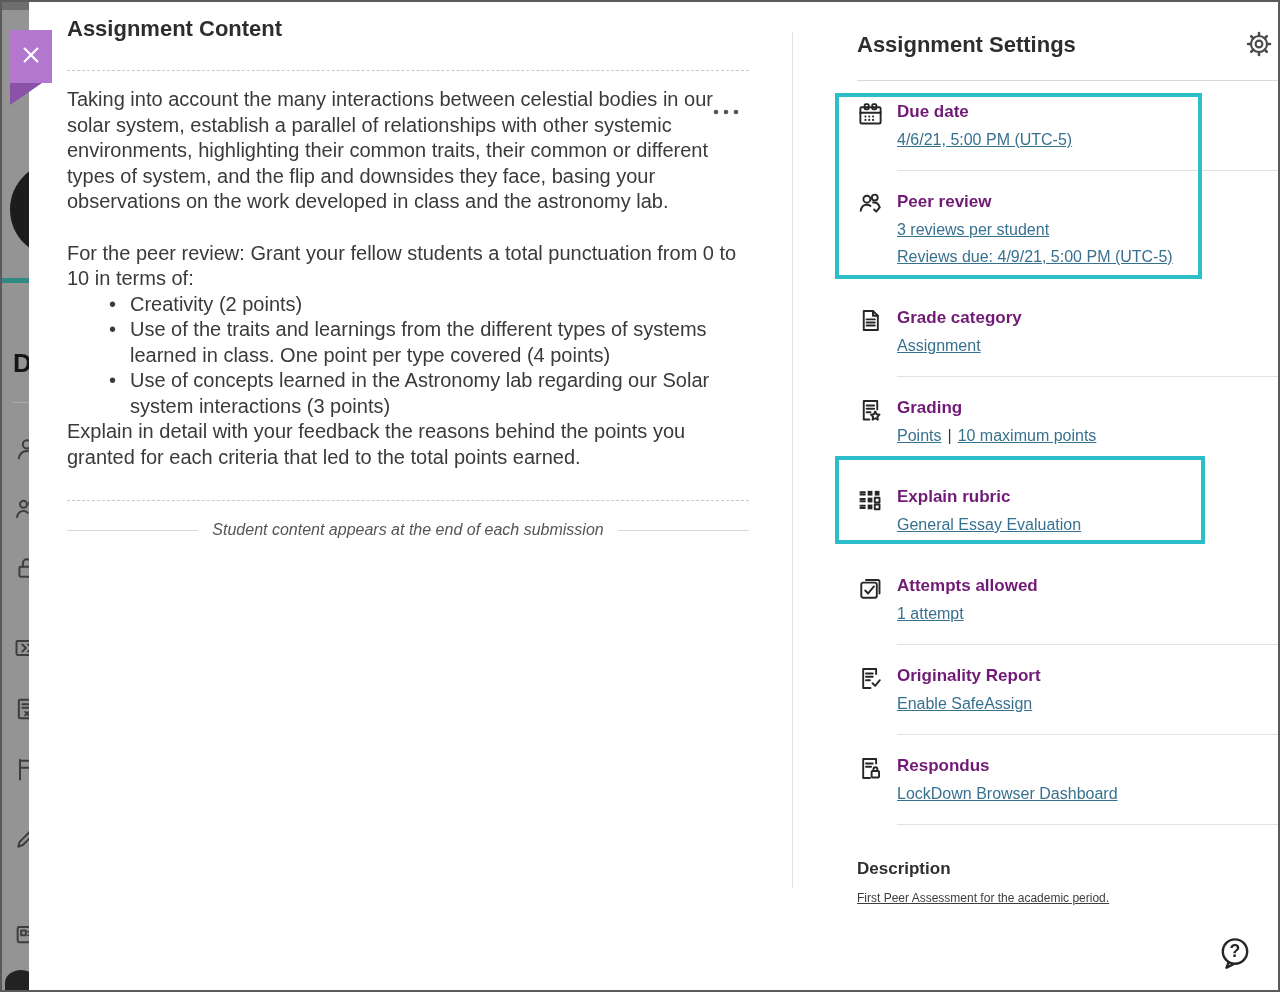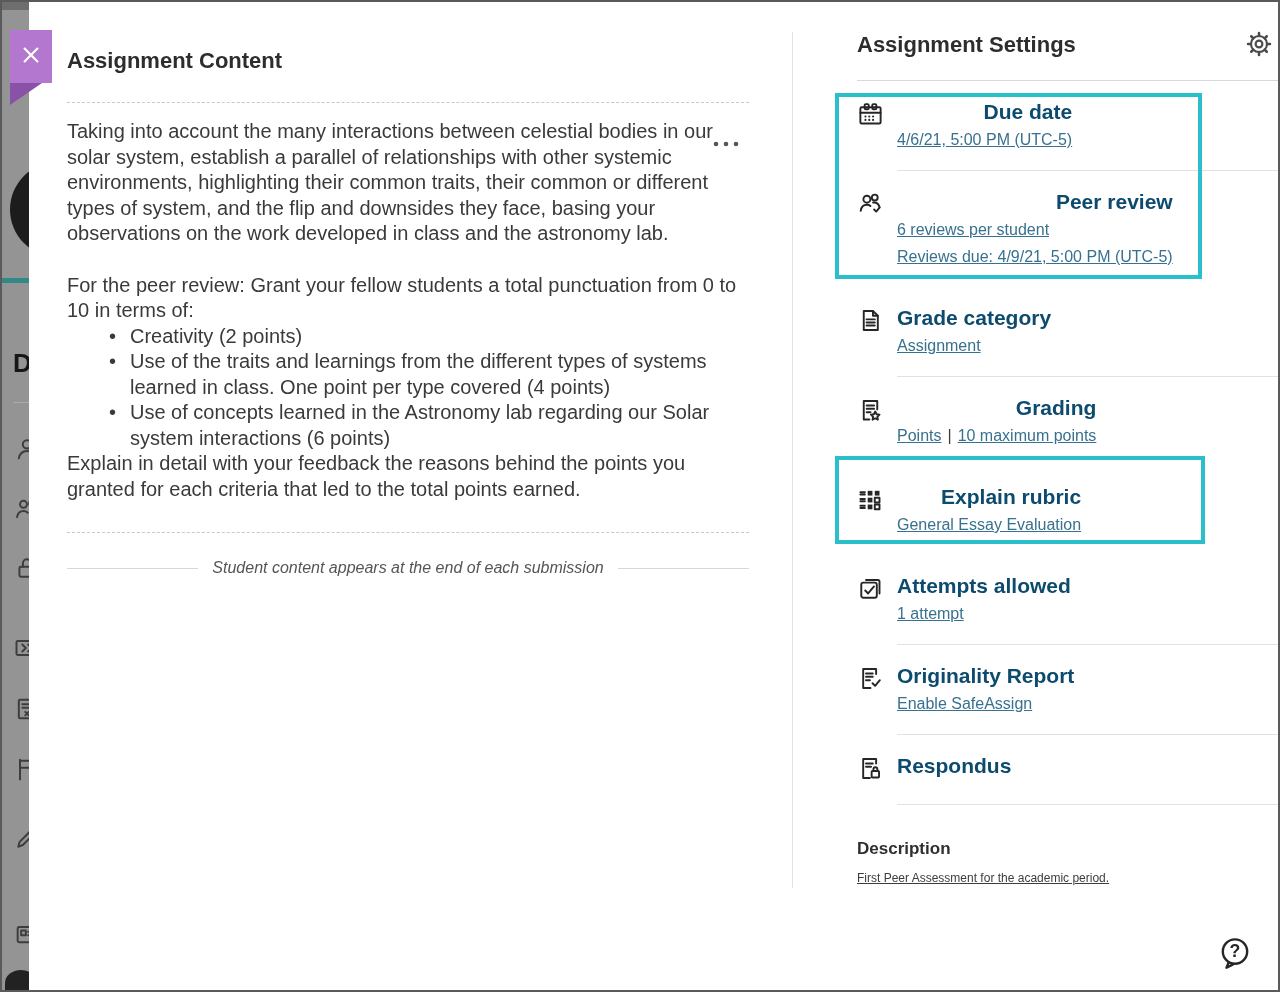--- a/index.html
+++ b/index.html
@@ -25,47 +25,47 @@
                display:flex; align-items:center; justify-content:center; z-index:30; cursor:pointer; border:none; }
   .close-btn svg { width:22px; height:22px; stroke:#fff; stroke-width:2.4; stroke-linecap:round; }
   .close-fold { position:absolute; left:8px; top:81px; width:32px; height:22px; background:#8a51a8;
                 clip-path:polygon(0 0,100% 0,0 100%); z-index:29; }
 
   
   .panel { position:absolute; left:27px; top:0; right:0; bottom:0; background:#fff; }
   .vline { position:absolute; left:763px; top:30px; height:856px; width:1px; background:#e3e3e3; }
 
   
-  .content-col { position:absolute; left:38px; top:44px; width:682px; }
+  .content-col { position:absolute; left:38px; top:12px; width:682px; }
   .c-title { font-size:22px; font-weight:600; color:#2d2d2d; line-height:30px; }
   .dash-div { border:none; border-top:1px dashed #c9c9c9; margin-top:26px; }
   .c-body { margin-top:16px; font-size:20px; line-height:25.5px; color:#3a3a3a; }
   .c-body p.para2 { margin-top:26px; }
   .c-bullets { list-style:none; }
   .c-bullets li { position:relative; padding-left:63px; }
   .c-bullets .bullet { position:absolute; left:42px; }
   .ellipsis-btn { position:absolute; top:86px; right:6px; width:34px; height:22px; border:none;
                   background:transparent; cursor:pointer; display:flex; align-items:center; justify-content:center; }
-  .footer-note { display:flex; align-items:center; margin-top:26px; }
+  .footer-note { display:flex; align-items:center; margin-top:20px; }
   .footer-note .rule { flex:1; height:1px; background:#d8d8d8; }
   .footer-note .note-text { font-style:italic; font-size:16px; color:#555; margin:0 14px; white-space:nowrap; }
   .c-dash2 { border:none; border-top:1px dashed #c9c9c9; margin-top:30px; }
 
   
   .settings-col { position:absolute; left:828px; top:28px; width:433px; }
   .s-title { font-size:22px; font-weight:600; color:#2d2d2d; line-height:30px; }
   .s-head-div { height:1px; background:#d9d9d9; margin-top:20px; }
   .gear-btn { position:absolute; top:0; right:16px; width:30px; height:30px; border:none; background:transparent; cursor:pointer; }
   .gear-btn svg { width:28px; height:28px; stroke:#4a4a4a; fill:none; stroke-width:1.8; stroke-linecap:round; }
 
   .s-row { display:flex; padding:18px 0; }
   .s-ic { flex:0 0 28px; margin-right:12px; padding-top:2px; }
   .s-ic svg { width:27px; height:27px; stroke:#262626; fill:none; stroke-width:1.7;
               stroke-linecap:round; stroke-linejoin:round; }
-  .s-label { font-size:21px; font-weight:700; color:#0c4a6e; line-height:26px;text-align:right; }
+  .s-label { font-size:17px; font-weight:700; color:#701a75; line-height:26px; }
   .s-link { display:inline-block; font-size:16px; line-height:24px; color:#38718f;
             text-decoration:underline; cursor:pointer; margin-top:3px; }
   .s-sep { color:#3a3a3a; font-size:16px; margin:0 6px; }
   .s-div { height:1px; background:#e2e2e2; margin-left:40px; }
 
   .hl-group { position:relative; }
   .hl-box { position:absolute; border:4px solid #2bbfc9; pointer-events:none; z-index:5; }
   .hl-box.box1 { left:-22px; right:88px; top:12px; bottom:8px; }
   .hl-box.box2 { left:-22px; right:85px; top:-10px; bottom:11px; }
 
@@ -168,21 +168,21 @@
           <li>
             <span class="bullet">•</span>
             <span>Creativity (2 points)</span>
           </li>
           <li>
             <span class="bullet">•</span>
             <span>Use of the traits and learnings from the different types of systems learned in class. One point per type covered (4 points)</span>
           </li>
           <li>
             <span class="bullet">•</span>
-            <span>Use of concepts learned in the Astronomy lab regarding our Solar system interactions (6 points)</span>
+            <span>Use of concepts learned in the Astronomy lab regarding our Solar system interactions (3 points)</span>
           </li>
         </ul>
         <p>Explain in detail with your feedback the reasons behind the points you granted for each criteria that led to the total points earned.</p>
       </div>
 
       <hr class="c-dash2">
       <div class="footer-note">
         <span class="rule"></span>
         <span class="note-text">Student content appears at the end of each submission</span>
         <span class="rule"></span>
@@ -233,21 +233,21 @@
             <svg viewBox="0 0 24 24">
                 <circle cx="8.8" cy="7.3" r="3.1"></circle>
                 <path d="M3.3 17.6c.5-3.5 2.8-5.4 5.5-5.4 1.2 0 2.3.4 3.2 1.1"></path>
                 <circle cx="15.8" cy="5.8" r="2.6"></circle>
                 <path d="M14.3 10.2c2.8-.3 5 1.4 5.7 4"></path>
                 <path d="M15.2 16.4l1.9 1.9 3.1-3.7"></path>
               </svg>
           </span>
           <div>
             <div class="s-label">Peer review</div>
-            <a class="s-link">6 reviews per student</a><br>
+            <a class="s-link">3 reviews per student</a><br>
             <a class="s-link">Reviews due: 4/9/21, 5:00 PM (UTC-5)</a>
           </div>
         </div>
       </div>
 
       <div class="s-row">
         <span class="s-ic">
           <svg viewBox="0 0 24 24">
               <path d="M6 3.5h8.2l4.3 4.3v12.7H6z"></path>
               <path d="M14.2 3.5v4.3h4.3"></path>
@@ -334,20 +334,21 @@
         <span class="s-ic">
           <svg viewBox="0 0 24 24">
               <path d="M17 7.5V3.5H5.5v17h6"></path>
               <path d="M8 7.5h6M8 10.5h4.5"></path>
               <rect x="13" y="14.2" width="6.6" height="5.8" rx=".9"></rect>
               <path d="M14.6 14.2v-1.5a1.75 1.75 0 0 1 3.5 0v1.5"></path>
             </svg>
         </span>
         <div>
           <div class="s-label">Respondus</div>
+          <a class="s-link">LockDown Browser Dashboard</a>
         </div>
       </div>
       <div class="s-div"></div>
 
       <div class="s-desc">
         <div class="d-label">Description</div>
         <a class="d-link">First Peer Assessment for the academic period.</a>
       </div>
     </div>
 

